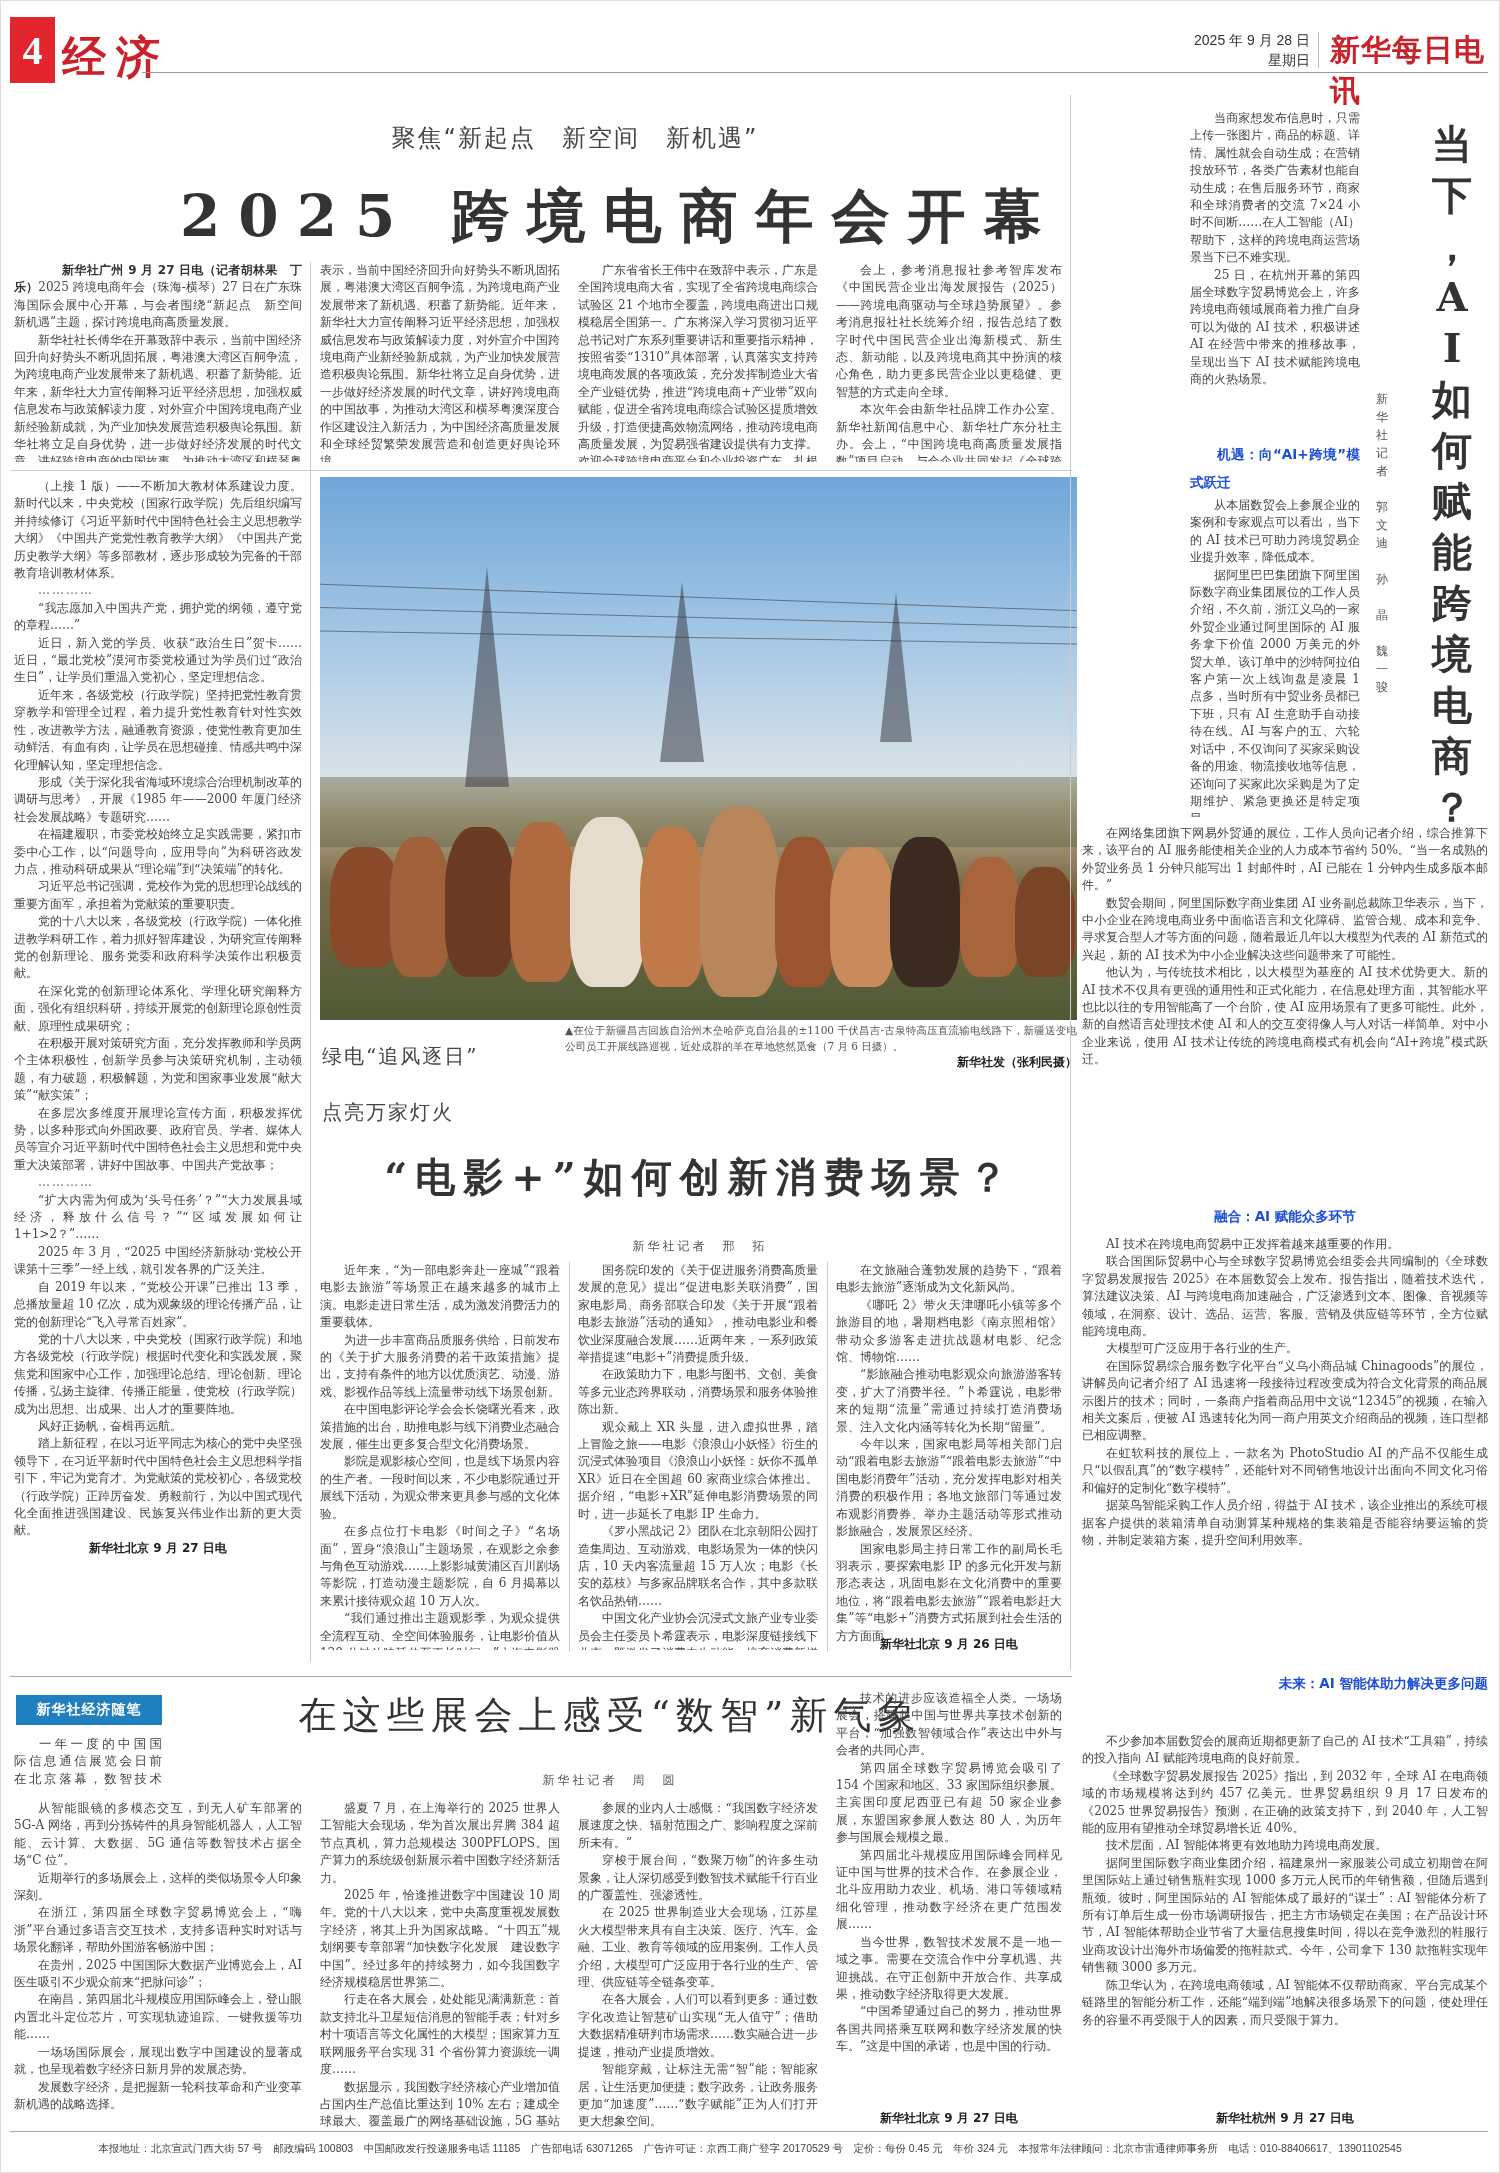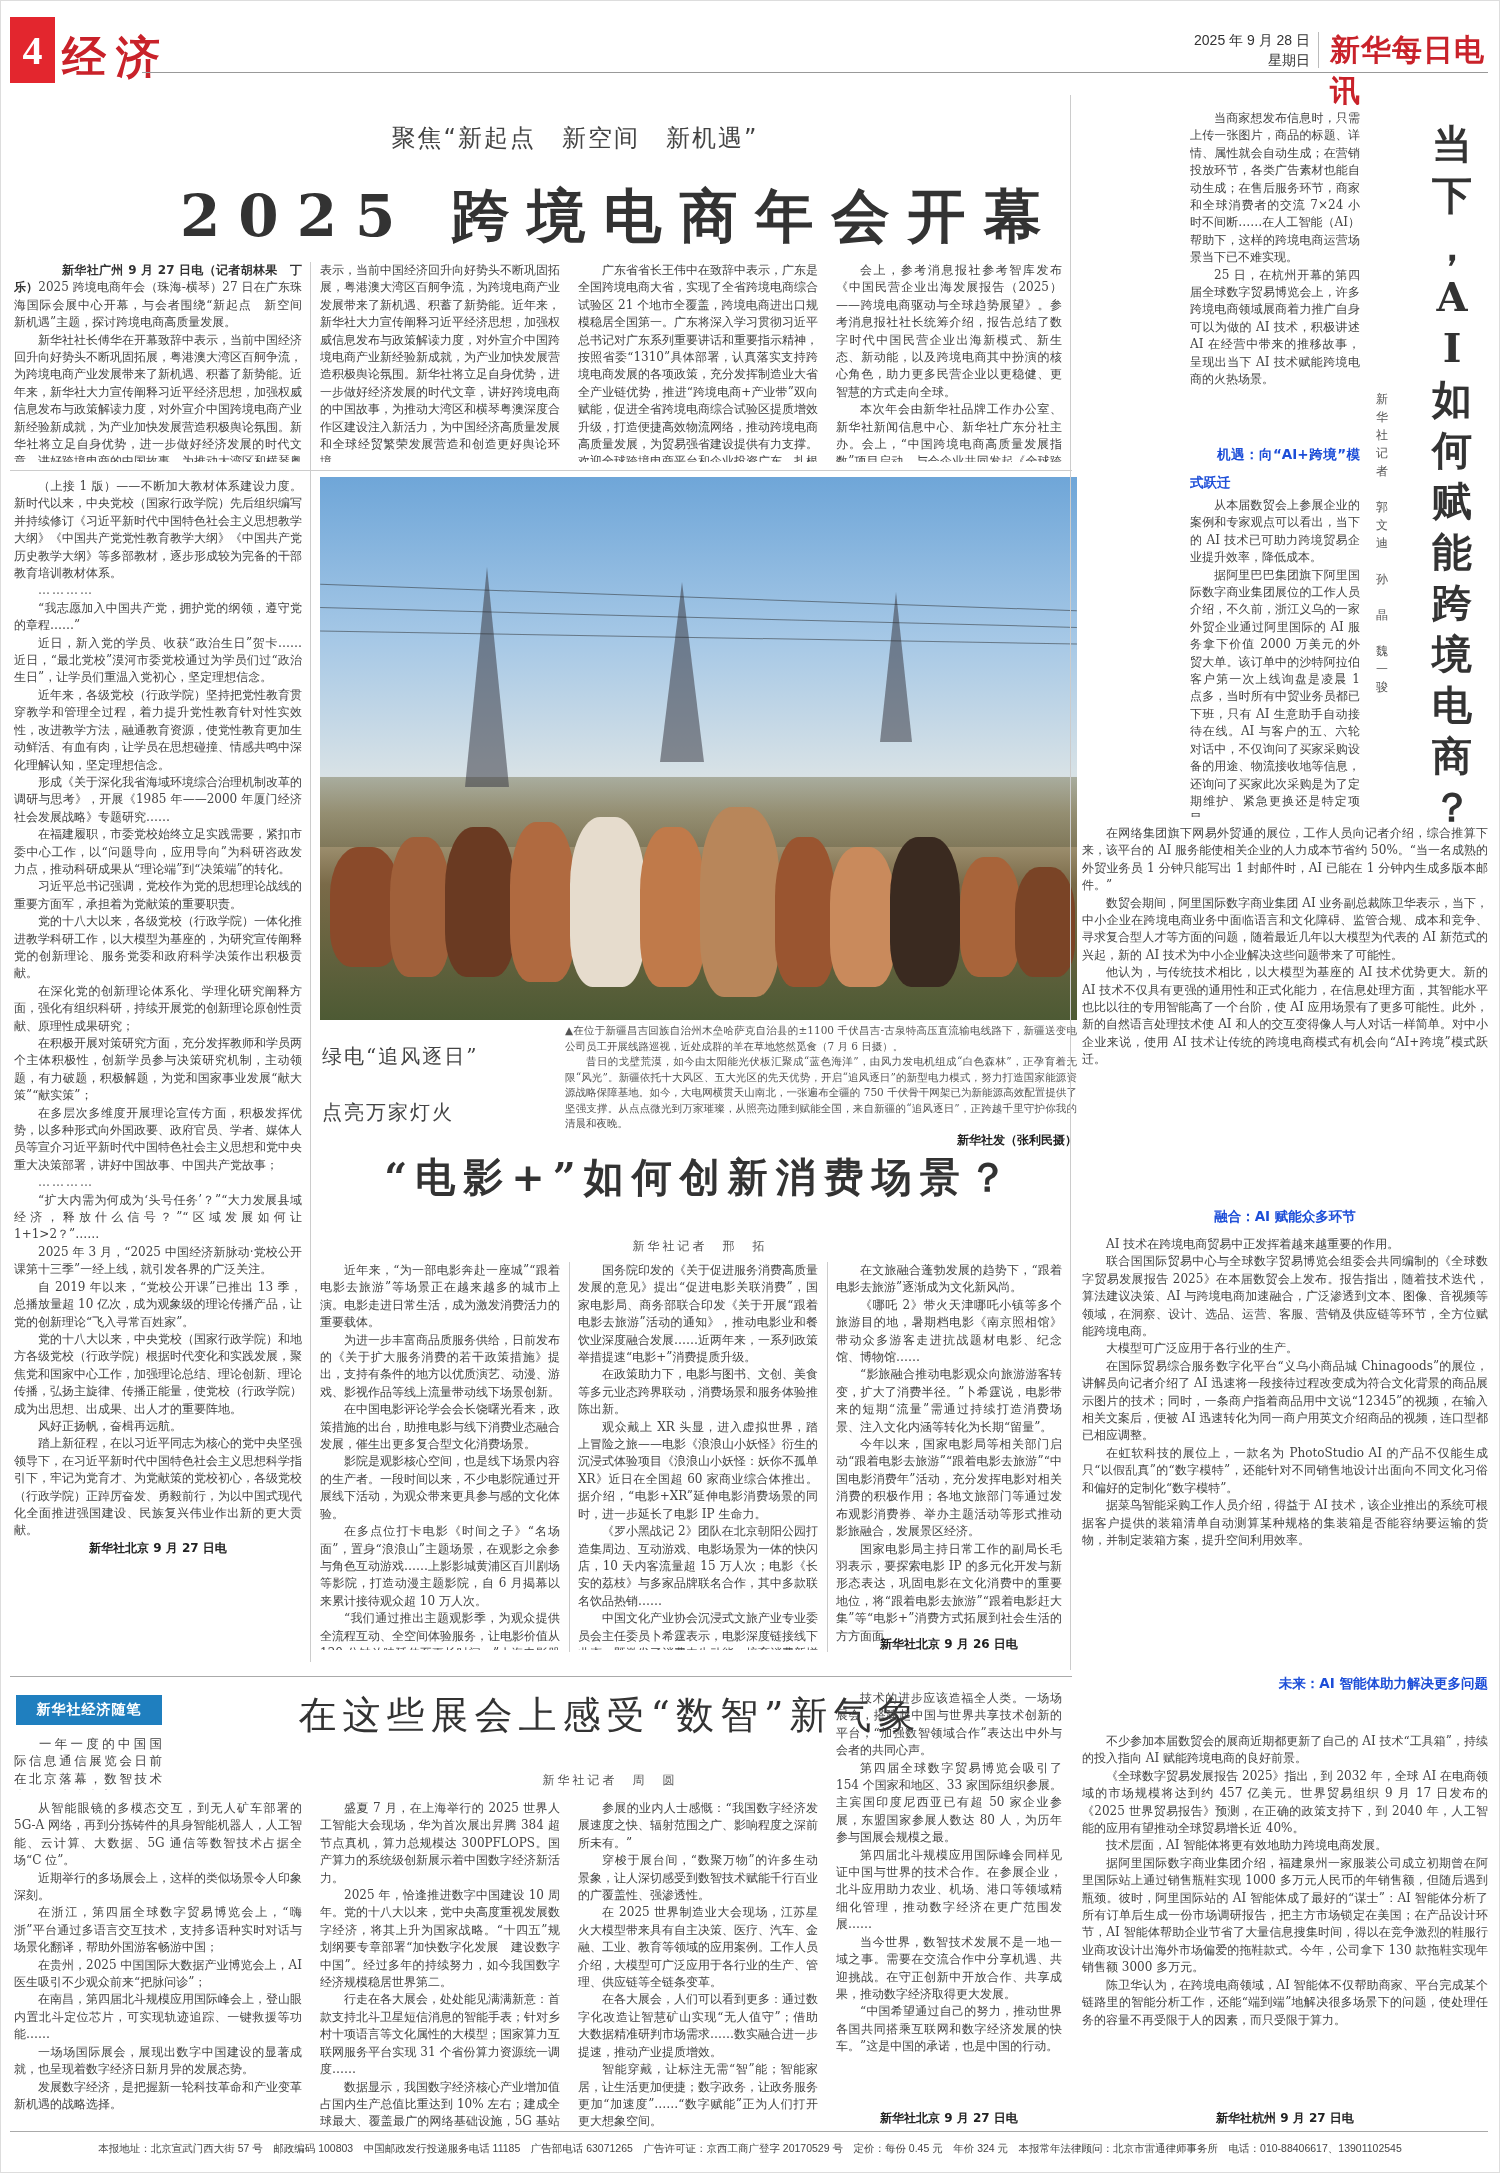--- a/index.html
+++ b/index.html
@@ -96,21 +96,21 @@
 
 <div class="abs col" style="left:14px;top:478px;width:288px;height:1175px;">
   <p>（上接 1 版）——不断加大教材体系建设力度。新时代以来，中央党校（国家行政学院）先后组织编写并持续修订《习近平新时代中国特色社会主义思想教学大纲》《中国共产党党性教育教学大纲》《中国共产党历史教学大纲》等多部教材，逐步形成较为完备的干部教育培训教材体系。</p>
   <p class="dots">…………</p>
   <p>“我志愿加入中国共产党，拥护党的纲领，遵守党的章程……”</p>
   <p>近日，新入党的学员、收获“政治生日”贺卡……近日，“最北党校”漠河市委党校通过为学员们过“政治生日”，让学员们重温入党初心，坚定理想信念。</p>
   <p>近年来，各级党校（行政学院）坚持把党性教育贯穿教学和管理全过程，着力提升党性教育针对性实效性，改进教学方法，融通教育资源，使党性教育更加生动鲜活、有血有肉，让学员在思想碰撞、情感共鸣中深化理解认知，坚定理想信念。</p>
   <p>形成《关于深化我省海域环境综合治理机制改革的调研与思考》，开展《1985 年——2000 年厦门经济社会发展战略》专题研究……</p>
   <p>在福建履职，市委党校始终立足实践需要，紧扣市委中心工作，以“问题导向，应用导向”为科研咨政发力点，推动科研成果从“理论端”到“决策端”的转化。</p>
   <p>习近平总书记强调，党校作为党的思想理论战线的重要方面军，承担着为党献策的重要职责。</p>
-  <p>党的十八大以来，各级党校（行政学院）一体化推进教学科研工作，以大模型为基座的，为研究宣传阐释党的创新理论、服务党委和政府科学决策作出积极贡献。</p>
+  <p>党的十八大以来，各级党校（行政学院）一体化推进教学科研工作，着力抓好智库建设，为研究宣传阐释党的创新理论、服务党委和政府科学决策作出积极贡献。</p>
   <p>在深化党的创新理论体系化、学理化研究阐释方面，强化有组织科研，持续开展党的创新理论原创性贡献、原理性成果研究；</p>
   <p>在积极开展对策研究方面，充分发挥教师和学员两个主体积极性，创新学员参与决策研究机制，主动领题，有力破题，积极解题，为党和国家事业发展“献大策”“献实策”；</p>
   <p>在多层次多维度开展理论宣传方面，积极发挥优势，以多种形式向外国政要、政府官员、学者、媒体人员等宣介习近平新时代中国特色社会主义思想和党中央重大决策部署，讲好中国故事、中国共产党故事；</p>
   <p class="dots">…………</p>
   <p>“扩大内需为何成为‘头号任务’？”“大力发展县域经济，释放什么信号？”“区域发展如何让 1+1&gt;2？”……</p>
   <p>2025 年 3 月，“2025 中国经济新脉动·党校公开课第十三季”一经上线，就引发各界的广泛关注。</p>
   <p>自 2019 年以来，“党校公开课”已推出 13 季，总播放量超 10 亿次，成为观象级的理论传播产品，让党的创新理论“飞入寻常百姓家”。</p>
   <p>党的十八大以来，中央党校（国家行政学院）和地方各级党校（行政学院）根据时代变化和实践发展，聚焦党和国家中心工作，加强理论总结、理论创新、理论传播，弘扬主旋律、传播正能量，使党校（行政学院）成为出思想、出成果、出人才的重要阵地。</p>
   <p>风好正扬帆，奋楫再远航。</p>
   <p>踏上新征程，在以习近平同志为核心的党中央坚强领导下，在习近平新时代中国特色社会主义思想科学指引下，牢记为党育才、为党献策的党校初心，各级党校（行政学院）正踔厉奋发、勇毅前行，为以中国式现代化全面推进强国建设、民族复兴伟业作出新的更大贡献。</p>
@@ -141,21 +141,20 @@
     <div class="sheep" style="left:640px;top:50px;width:60px;height:120px;background:#a8643a;"></div>
     <div class="sheep" style="left:695px;top:60px;width:60px;height:110px;background:#7a4426;"></div>
   </div>
 </div>
 <div class="abs photo-caption-side">
   <div>绿电“追风逐日”</div>
   <div>点亮万家灯火</div>
 </div>
 <div class="abs photo-caption">
   <div>▲在位于新疆昌吉回族自治州木垒哈萨克自治县的±1100 千伏昌吉-古泉特高压直流输电线路下，新疆送变电公司员工开展线路巡视，近处成群的羊在草地悠然觅食（7 月 6 日摄）。</div>
-  <div style="text-indent:2em;">昔日的戈壁荒漠，如今由太阳能光伏板汇聚成“蓝色海洋”，由风力发电机组成“白色森林”，正孕育着无限“风光”。新疆依托十大风区、五大光区的先天优势，开启“追风逐日”的新型电力模式，努力打造国家能源资源战略保障基地。如今，大电网横贯天山南北，一张遍布全疆的 750 千伏骨干网架已为新能源高效配置提供了坚强支撑。从点点微光到万家璀璨，从照亮边陲到赋能全国，来自新疆的“追风逐日”，正跨越千里守护你我的清晨和夜晚。</div>
   <div class="credit">新华社发（张利民摄）</div>
 </div>
 
 <div class="abs film-head">“电影+”如何创新消费场景？</div>
 <div class="abs byline" style="left:320px;top:1238px;width:760px;">新华社记者　邢　拓</div>
 
 <div class="abs col" style="left:320px;top:1262px;width:240px;height:388px;">
   <p>近年来，“为一部电影奔赴一座城”“跟着电影去旅游”等场景正在越来越多的城市上演。电影走进日常生活，成为激发消费活力的重要载体。</p>
   <p>为进一步丰富商品质服务供给，日前发布的《关于扩大服务消费的若干政策措施》提出，支持有条件的地方以优质演艺、动漫、游戏、影视作品等线上流量带动线下场景创新。</p>
   <p>在中国电影评论学会会长饶曙光看来，政策措施的出台，助推电影与线下消费业态融合发展，催生出更多复合型文化消费场景。</p>

